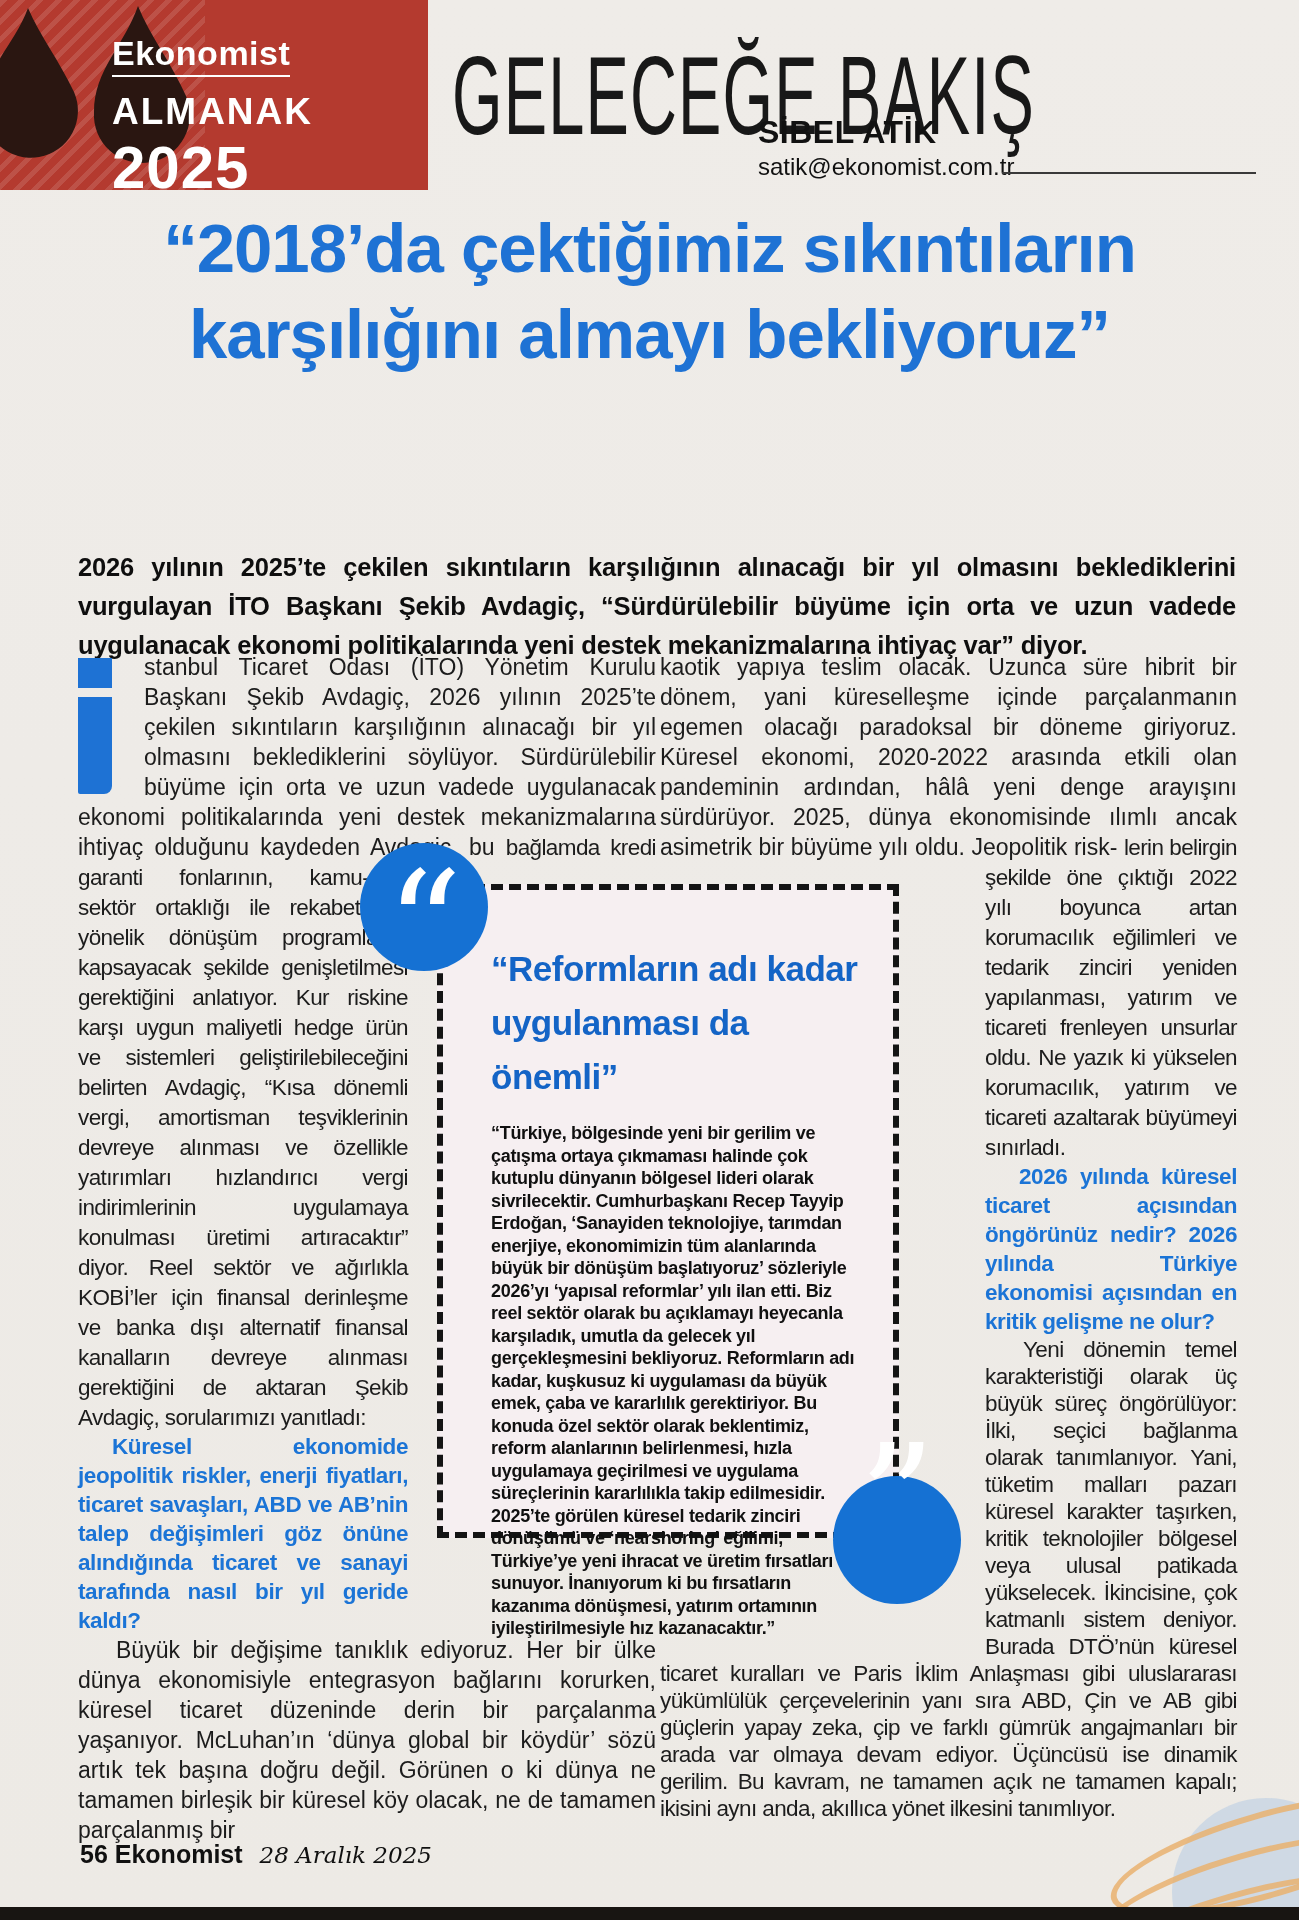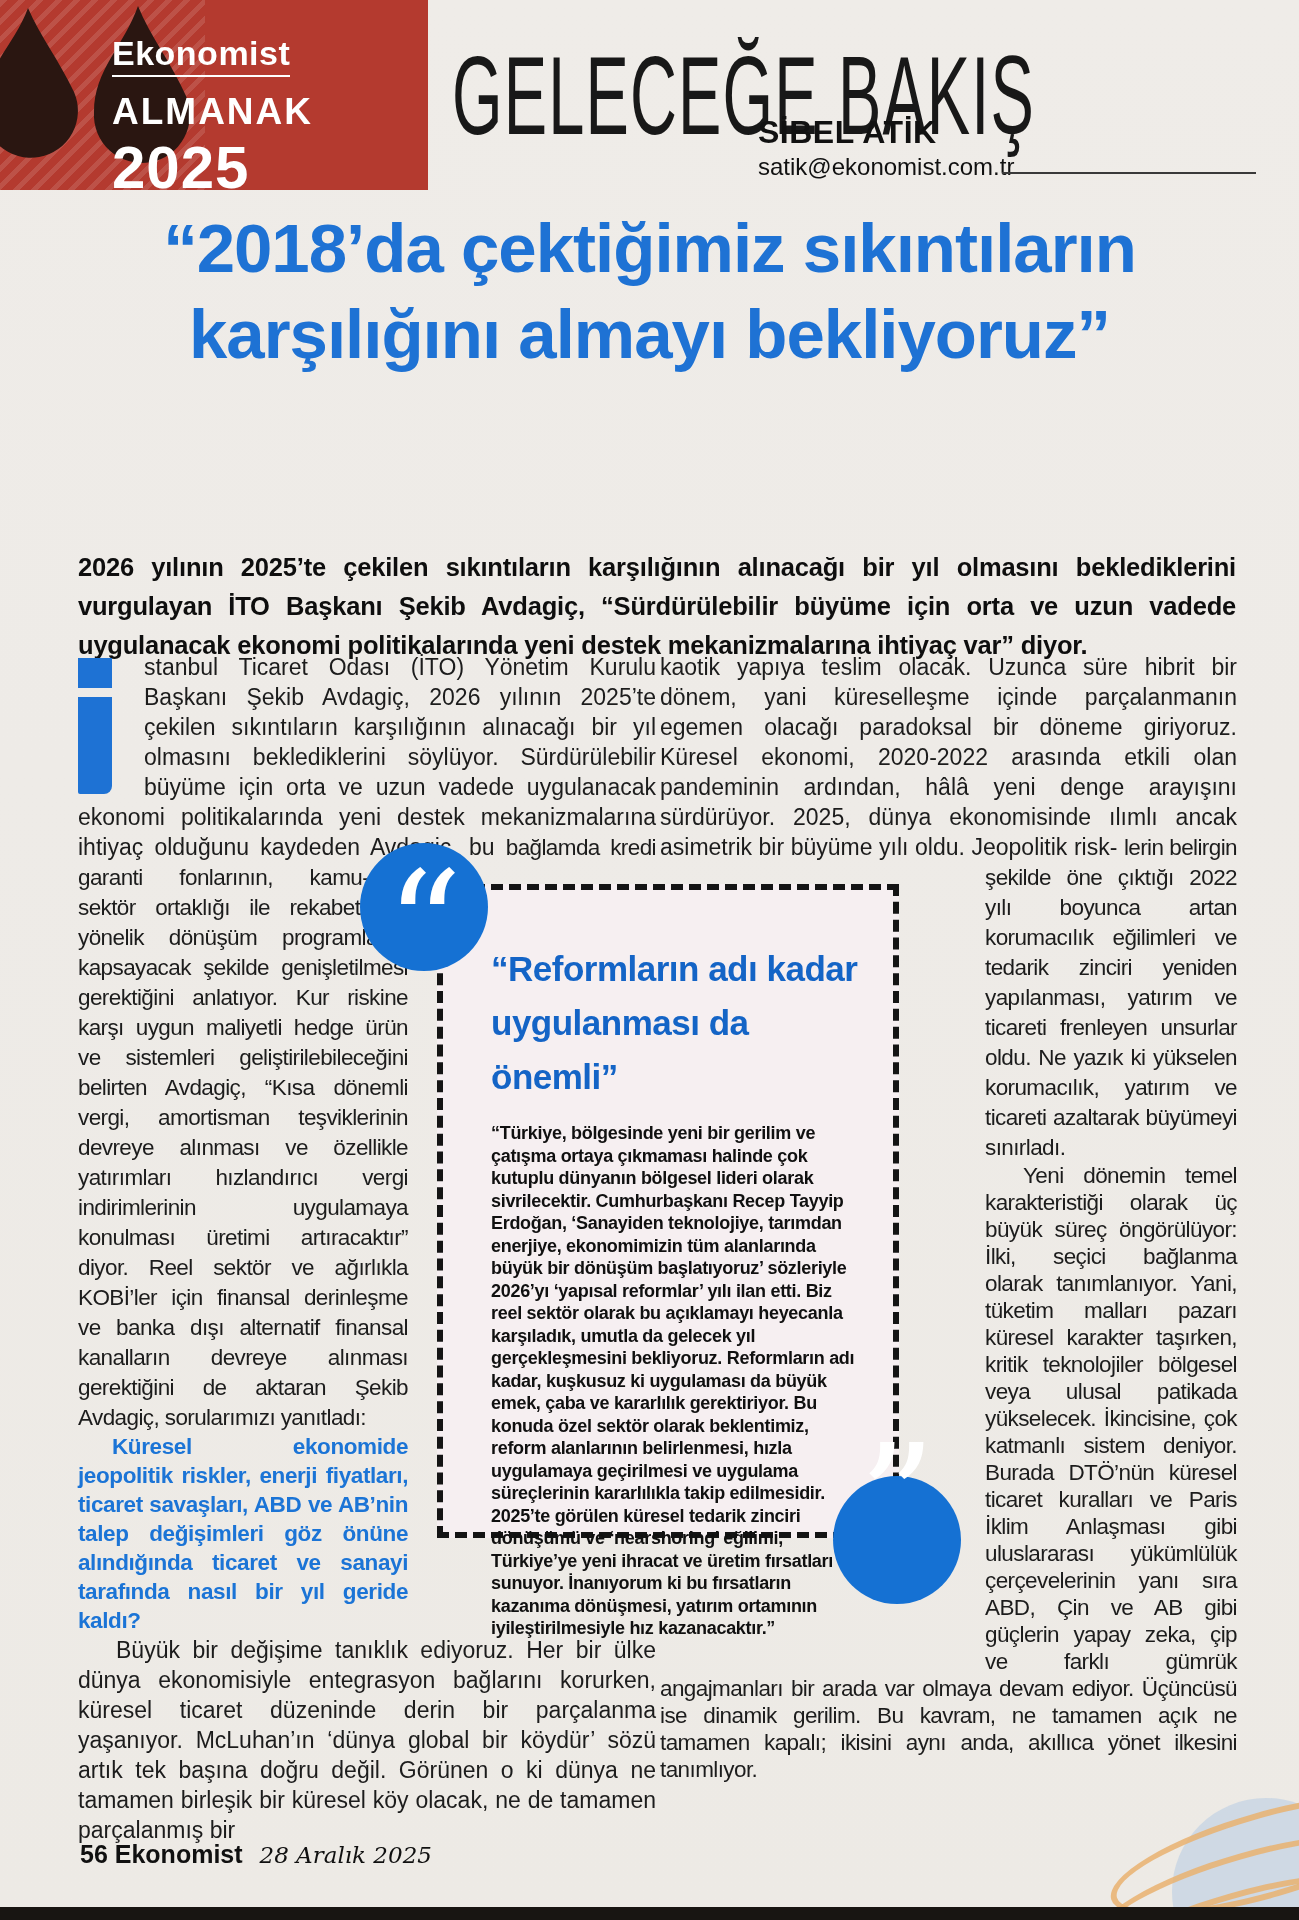--- a/index.html
+++ b/index.html
@@ -110,20 +110,21 @@
     <div class="spacer-right"></div>
     <span class="narrowtext">bağlamda kredi garanti fonlarının, kamu-özel sektör ortaklığı ile rekabetçiliğe yönelik dönüşüm programlarını kapsayacak şekilde genişletilmesi gerektiğini anlatıyor. Kur riskine karşı uygun maliyetli hedge ürün ve sistemleri geliştirilebileceğini belirten Avdagiç, “Kısa dönemli vergi, amortisman teşviklerinin devreye alınması ve özellikle yatırımları hızlandırıcı vergi indirimlerinin uygulamaya konulması üretimi artıracaktır” diyor. Reel sektör ve ağırlıkla KOBİ’ler için finansal derinleşme ve banka dışı alternatif finansal kanalların devreye alınması gerektiğini de aktaran Şekib Avdagiç, sorularımızı yanıtladı:</span>
     <span class="q narrow">Küresel ekonomide jeopolitik riskler, enerji fiyatları, ticaret savaşları, ABD ve AB’nin talep değişimleri göz önüne alındığında ticaret ve sanayi tarafında nasıl bir yıl geride kaldı?</span>
     <span class="answer">Büyük bir değişime tanıklık ediyoruz. Her bir ülke dünya ekonomisiyle entegrasyon bağlarını korurken, küresel ticaret düzeninde derin bir parçalanma yaşanıyor. McLuhan’ın ‘dünya global bir köydür’ sözü artık tek başına doğru değil. Görünen o ki dünya ne tamamen birleşik bir küresel köy olacak, ne de tamamen parçalanmış bir</span>
   </div>
 
   <div class="col right-col">
     <span>kaotik yapıya teslim olacak. Uzunca süre hibrit bir dönem, yani küreselleşme içinde parçalanmanın egemen olacağı paradoksal bir döneme giriyoruz. Küresel ekonomi, 2020-2022 arasında etkili olan pandeminin ardından, hâlâ yeni denge arayışını sürdürüyor. 2025, dünya ekonomisinde ılımlı ancak asimetrik bir büyüme yılı oldu. Jeopolitik risk-</span>
     <div class="spacer-left"></div>
     <span class="narrowtext">lerin belirgin şekilde öne çıktığı 2022 yılı boyunca artan korumacılık eğilimleri ve tedarik zinciri yeniden yapılanması, yatırım ve ticareti frenleyen unsurlar oldu. Ne yazık ki yükselen korumacılık, yatırım ve ticareti azaltarak büyümeyi sınırladı.</span>
+    <span class="q narrow">2026 yılında küresel ticaret açısından öngörünüz nedir? 2026 yılında Türkiye ekonomisi açısından en kritik gelişme ne olur?</span>
     <span class="answer narrowtext">Yeni dönemin temel karakteristiği olarak üç büyük süreç öngörülüyor: İlki, seçici bağlanma olarak tanımlanıyor. Yani, tüketim malları pazarı küresel karakter taşırken, kritik teknolojiler bölgesel veya ulusal patikada yükselecek. İkincisine, çok katmanlı sistem deniyor. Burada DTÖ’nün küresel ticaret kuralları ve Paris İklim Anlaşması gibi uluslararası yükümlülük çerçevelerinin yanı sıra ABD, Çin ve AB gibi güçlerin yapay zeka, çip ve farklı gümrük angajmanları bir arada var olmaya devam ediyor. Üçüncüsü ise dinamik gerilim. Bu kavram, ne tamamen açık ne tamamen kapalı; ikisini aynı anda, akıllıca yönet ilkesini tanımlıyor.</span>
   </div>
 
   <div class="pullquote">
     <div class="pq-title">“Reformların adı kadar uygulanması da önemli”</div>
     <div class="pq-body">“Türkiye, bölgesinde yeni bir gerilim ve çatışma ortaya çıkmaması halinde çok kutuplu dünyanın bölgesel lideri olarak sivrilecektir. Cumhurbaşkanı Recep Tayyip Erdoğan, ‘Sanayiden teknolojiye, tarımdan enerjiye, ekonomimizin tüm alanlarında büyük bir dönüşüm başlatıyoruz’ sözleriyle 2026’yı ‘yapısal reformlar’ yılı ilan etti. Biz reel sektör olarak bu açıklamayı heyecanla karşıladık, umutla da gelecek yıl gerçekleşmesini bekliyoruz. Reformların adı kadar, kuşkusuz ki uygulaması da büyük emek, çaba ve kararlılık gerektiriyor. Bu konuda özel sektör olarak beklentimiz, reform alanlarının belirlenmesi, hızla uygulamaya geçirilmesi ve uygulama süreçlerinin kararlılıkla takip edilmesidir. 2025’te görülen küresel tedarik zinciri dönüşümü ve ‘nearshoring’ eğilimi, Türkiye’ye yeni ihracat ve üretim fırsatları sunuyor. İnanıyorum ki bu fırsatların kazanıma dönüşmesi, yatırım ortamının iyileştirilmesiyle hız kazanacaktır.”</div>
   </div>
   <div class="quote-circle qc-open">
     <span>“</span>
   </div>

